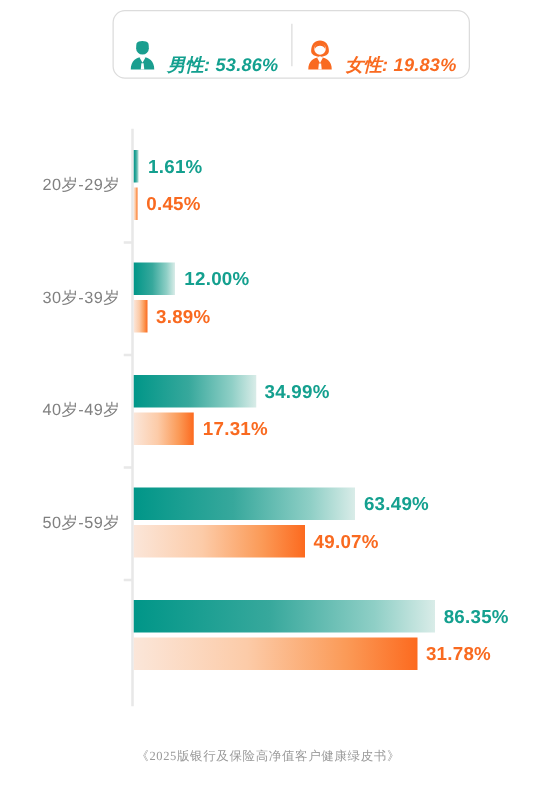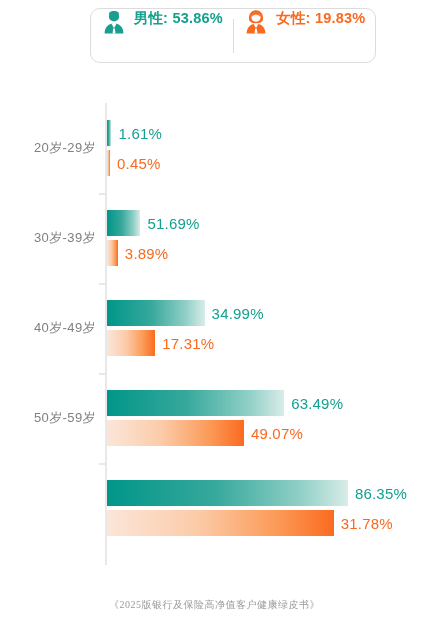--- a/index.html
+++ b/index.html
@@ -25,24 +25,25 @@
     box-sizing: border-box;
     border: 1px solid #dcdcdc;
     border-radius: 10px;
     background: #ffffff;
     display: flex;
     align-items: center;
   }
   .legend-item {
     flex: 1 1 50%;
     display: flex;
-    align-items: flex-start;
+    align-items: flex-end;
     justify-content: center;
     gap: 7px;
     height: 100%;
+    font-style: italic;
   }
   .legend-divider {
     width: 1px;
     height: 34px;
     background: #dcdcdc;
     flex: 0 0 1px;
   }
   .legend-icon { display: block; }
   .legend-text {
     font-size: 14.5px;
@@ -115,21 +116,21 @@
     min-width: 3px;
   }
   .bar.male {
     background: linear-gradient(to right, #009688 0%, #37a89c 45%, #8fcfc6 80%, #d9ece8 100%);
   }
   .bar.female {
     background: linear-gradient(to right, #fbe6d9 0%, #fccba8 40%, #fb9a57 75%, #fc6a1f 100%);
   }
   .bar-value {
     font-size: 15px;
-    font-weight: normal;
+    font-weight: bold;
     letter-spacing: 0.2px;
     margin-left: 7px;
     white-space: nowrap;
   }
   .bar-value.male { color: #14a08f; }
   .bar-value.female { color: #f96a20; }
 
   
   .footer {
     position: absolute;
@@ -195,21 +196,21 @@
             <div class="bar female" style="width: 3px;"></div>
             <span class="bar-value female">0.45%</span>
           </div>
         </div>
       </div>
       <div class="group" style="top: 98px;">
         <div class="cat-label">30岁-39岁</div>
         <div class="bars">
           <div class="bar-row">
             <div class="bar male" style="width: 33.48px;"></div>
-            <span class="bar-value male">51.69%</span>
+            <span class="bar-value male">12.00%</span>
           </div>
           <div class="bar-row">
             <div class="bar female" style="width: 10.8531px;"></div>
             <span class="bar-value female">3.89%</span>
           </div>
         </div>
       </div>
       <div class="group" style="top: 188px;">
         <div class="cat-label">40岁-49岁</div>
         <div class="bars">

